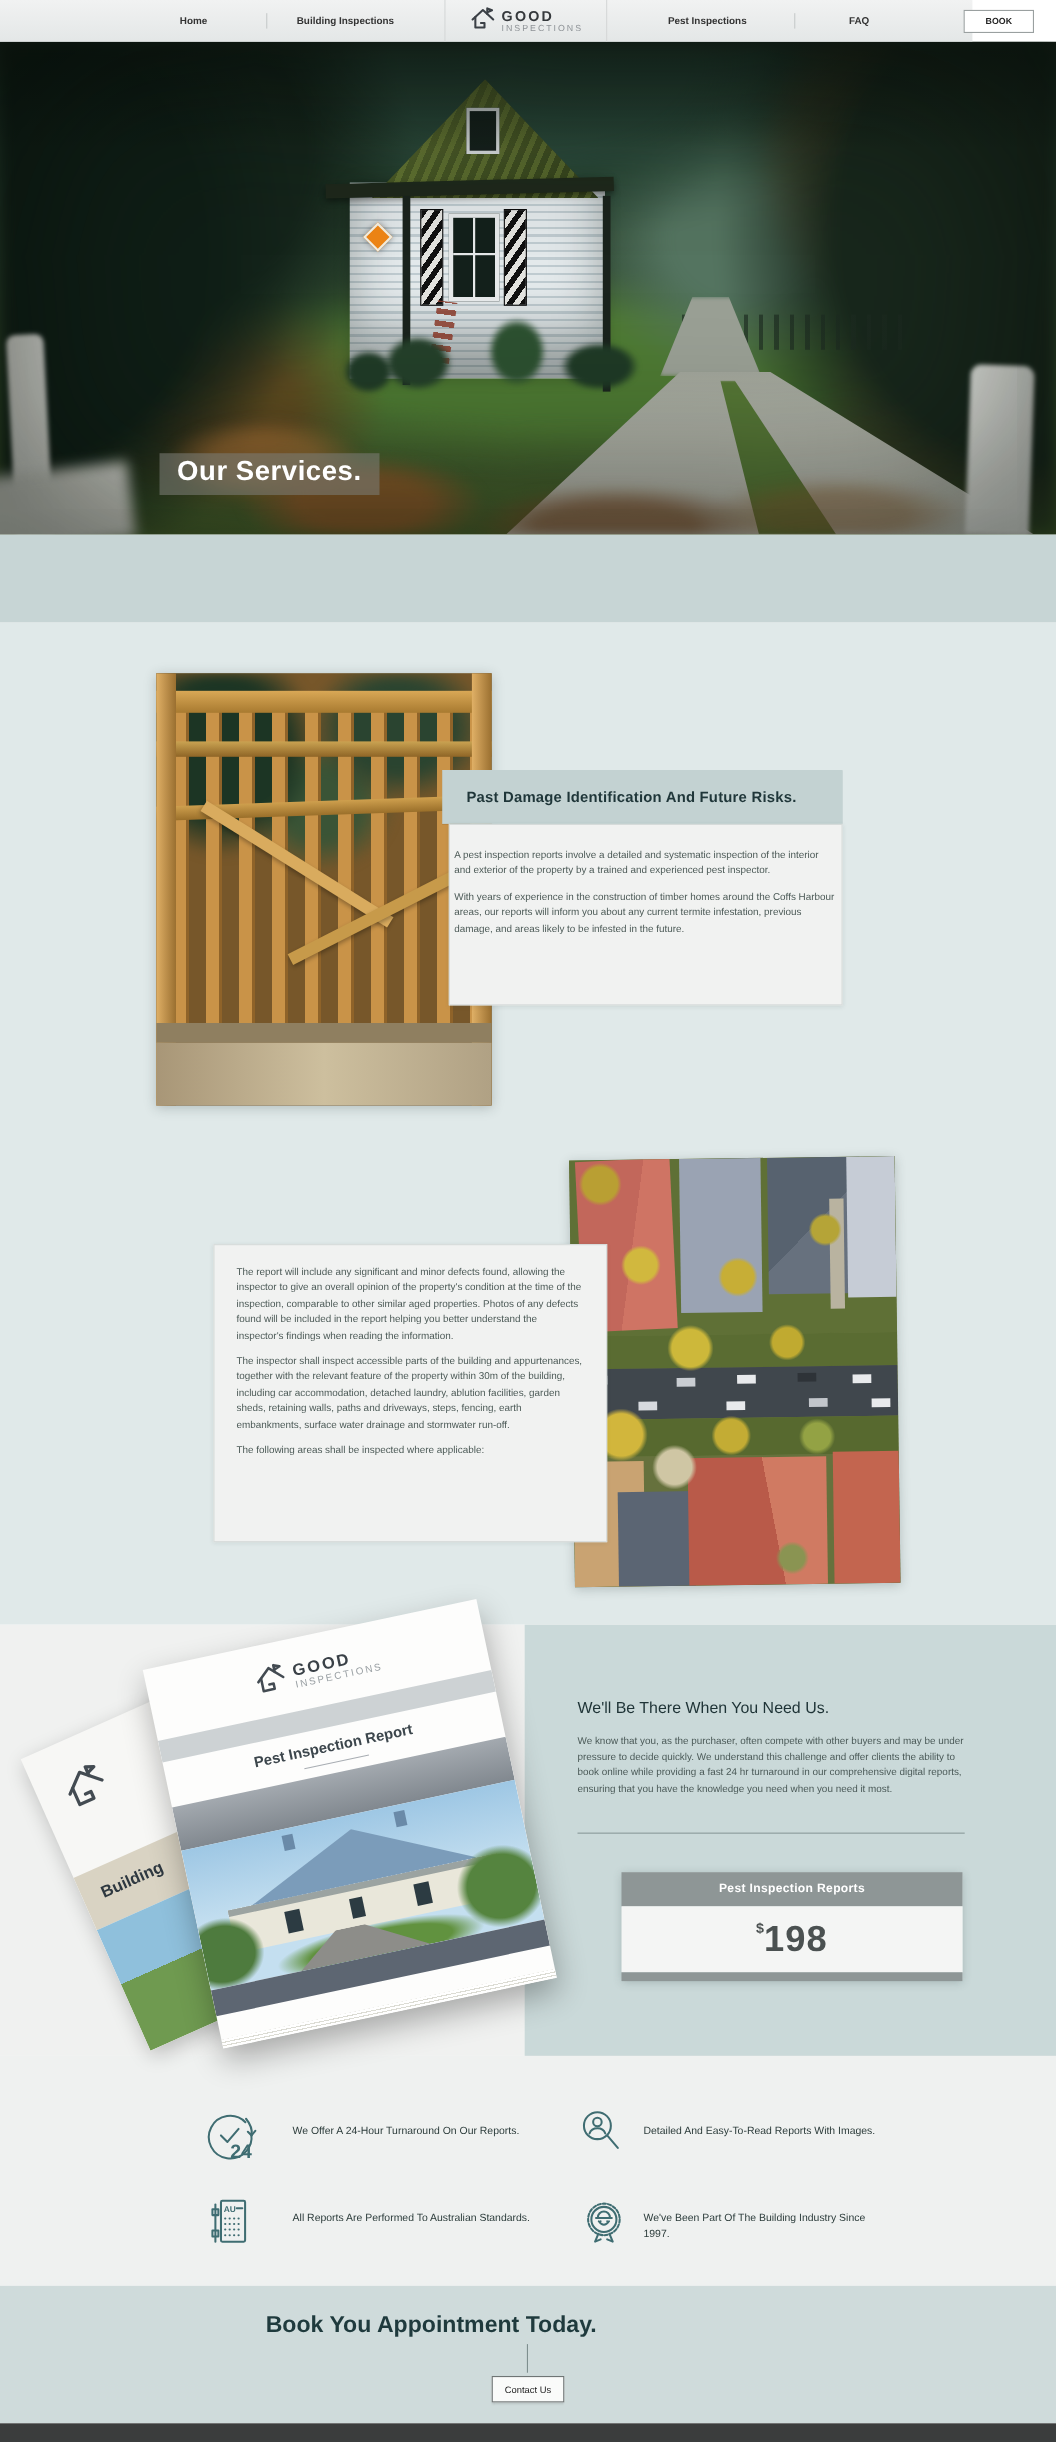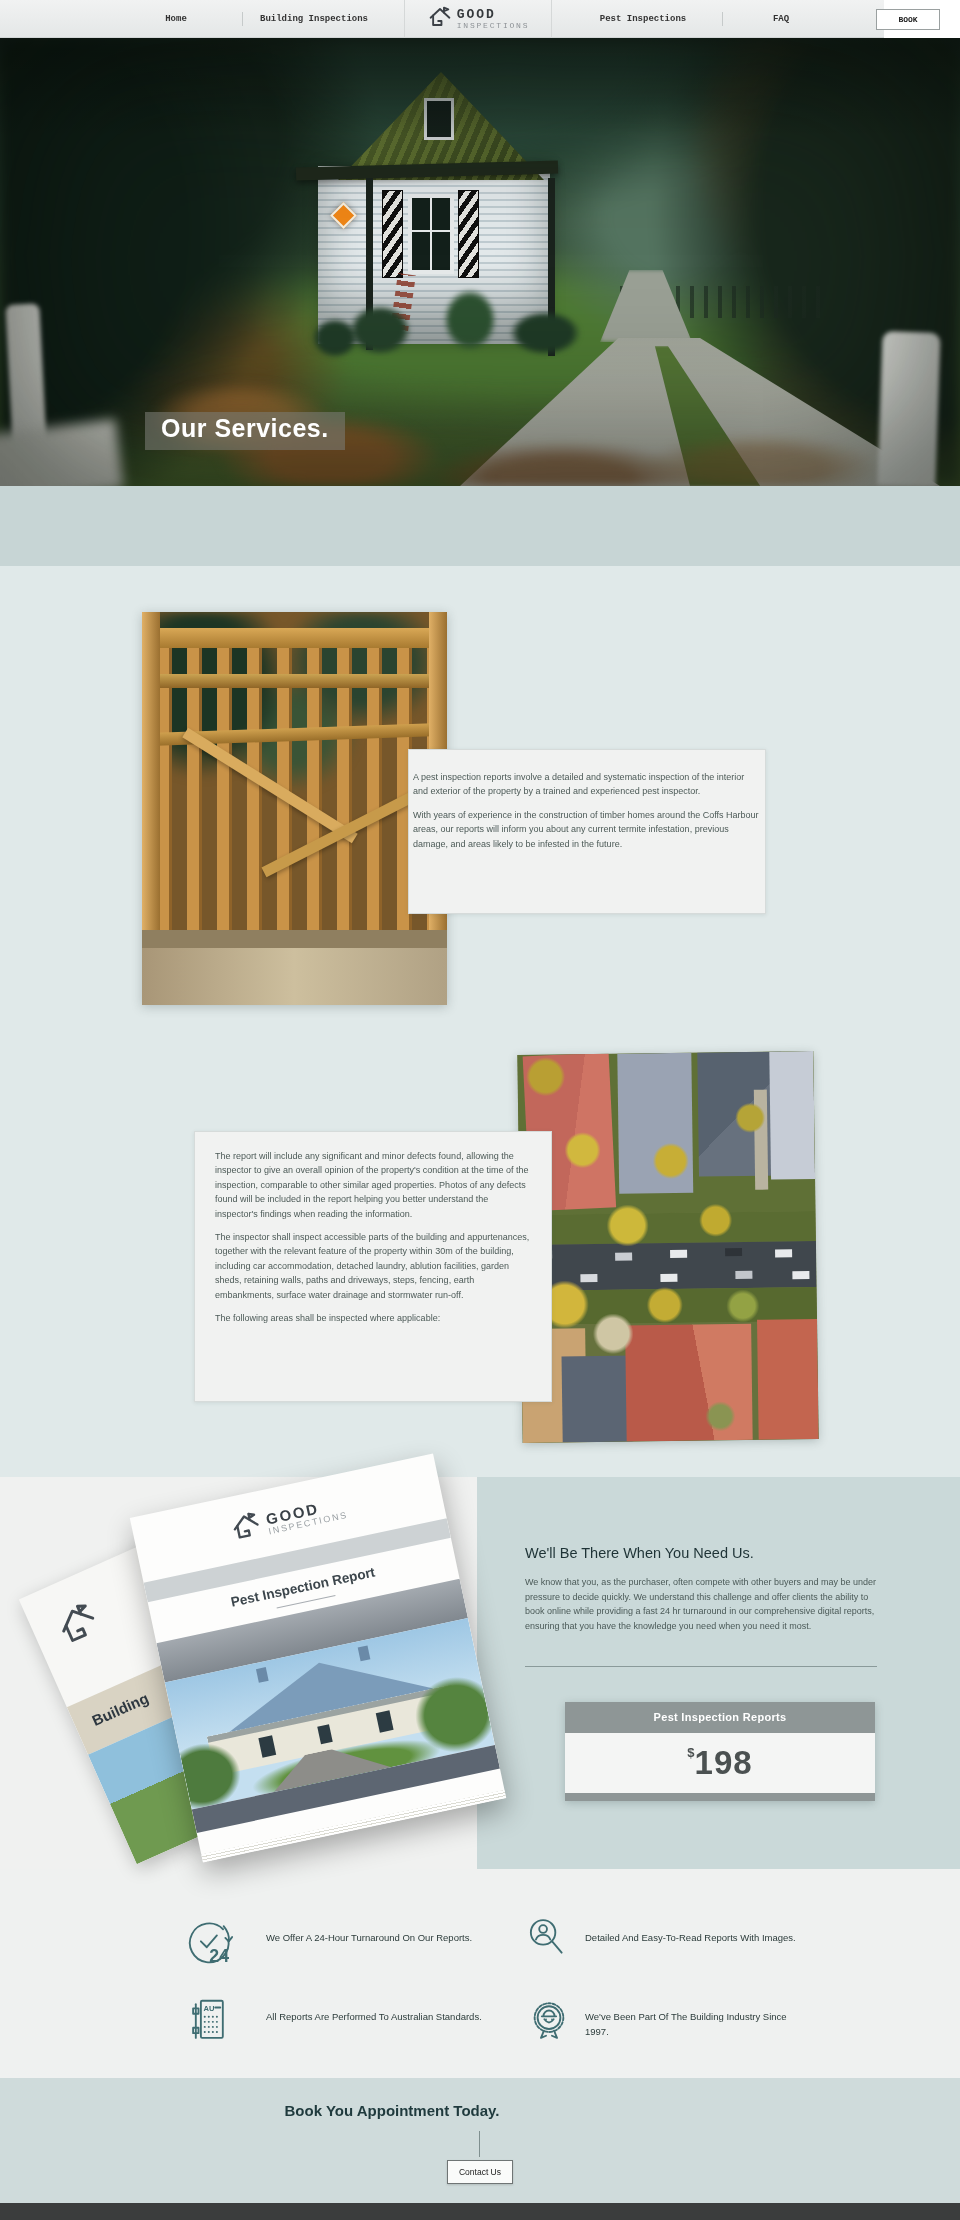--- a/index.html
+++ b/index.html
@@ -1,21 +1,21 @@
 <!DOCTYPE html>
 <html><head>
 <meta charset="utf-8">
 <style>
   * { margin:0; padding:0; box-sizing:border-box; }
   body { font-family:"Liberation Sans","DejaVu Sans",sans-serif; background:#fff; }
   #page { position:relative; width:960px; height:2220px; overflow:hidden; background:#fff; }
   .abs { position:absolute; }
 
   
-  .nav { left:0; top:0; width:884px; height:38px; background:linear-gradient(180deg,#f1f2f2,#e4e7e7); border-bottom:1px solid #d2d6d6; z-index:30;font-family:Liberation Mono, monospace; }
+  .nav { left:0; top:0; width:884px; height:38px; background:linear-gradient(180deg,#f1f2f2,#e4e7e7); border-bottom:1px solid #d2d6d6; z-index:30; }
   .nav-item { position:absolute; top:0; height:38px; line-height:38px; text-align:center; font-size:9px; font-weight:600; color:#333; cursor:pointer; }
   .nav-sep { position:absolute; top:12px; width:1px; height:14px; background:#c6caca; }
   .logo-box { position:absolute; left:404px; top:0; width:148px; height:38px; border-left:1px solid #d5d8d8; border-right:1px solid #d5d8d8; display:flex; align-items:center; justify-content:center; gap:4px; }
   .logo-text { display:flex; flex-direction:column; line-height:1; }
   .logo-line1 { font-size:13px; font-weight:800; letter-spacing:2px; color:#35393c; }
   .logo-line2 { font-size:8px; letter-spacing:1.8px; color:#8d9296; margin-top:1px; }
   .book-btn { position:absolute; left:876px; top:9px; width:64px; height:21px; background:#fff; border:1px solid #9aa0a0; font-size:8px; font-weight:700; color:#222; text-align:center; line-height:19px; cursor:pointer; }
 
   
   .hero { left:0; top:38px; width:960px; height:448px; overflow:hidden; background:linear-gradient(180deg,#1f3428 0%,#2f4a33 45%,#3f5c2f 72%,#49632c 100%); }
@@ -197,21 +197,21 @@
   
   .feat-bg { left:0; top:1869px; width:960px; height:209px; background:#eff1f0; }
   .feature-text { position:absolute; font-size:9.5px; font-weight:400; color:#2c3c3b; line-height:1.55; }
   .ficon { position:absolute; width:54px; height:54px; }
   .ficon svg { width:100%; height:100%; }
   .icon-stroke { fill:none; stroke:#3f6d72; stroke-width:2.2; stroke-linecap:round; stroke-linejoin:round; }
   .icon-text { fill:#3f6d72; font-weight:700; font-family:"Liberation Sans",sans-serif; }
 
   
   .cta-bg { left:0; top:2078px; width:960px; height:125px; background:#cfdbdb; }
-  .cta-heading { left:0; top:2102px; width:784px; text-align:center; font-size:15px; font-weight:700; color:#1f3a3d; }
+  .cta-heading { left:0; top:2102px; width:784px; text-align:center; font-size:21px; font-weight:700; color:#1f3a3d; }
   .cta-vline { left:479px; top:2131px; width:1px; height:26px; background:#7f8f8f; }
   .contact-btn { left:447px; top:2160px; width:66px; height:24px; background:#fafbfa; border:1px solid #6f7575; font-size:8.5px; color:#1c1c1c; text-align:center; line-height:22px; cursor:pointer; box-shadow:0 1px 2px rgba(0,0,0,.15); }
 
   .footer { left:0; top:2203px; width:960px; height:17px; background:#3b3d3d; }
 </style>
 </head>
 <body>
 
 <div id="page">
 
@@ -283,20 +283,23 @@
     <div class="t-beam t-beam2"></div>
     <div class="t-beam t-beam3"></div>
     <div class="t-diag1"></div>
     <div class="t-diag2"></div>
     <div class="t-post" style="left:0;"></div>
     <div class="t-post" style="left:287px;"></div>
     <div class="t-slab-face"></div>
     <div class="t-slab"></div>
   </div>
 
+  <div class="abs sec-header pd-header">
+      <span>Past Damage Identification And Future Risks.</span>
+    </div>
   <div class="abs card pd-card">
     <p>A pest inspection reports involve a detailed and systematic inspection of the interior and exterior of the property by a trained and experienced pest inspector.</p>
     <p>With years of experience in the construction of timber homes around the Coffs Harbour areas, our reports will inform you about any current termite infestation, previous damage, and areas likely to be infested in the future.</p>
   </div>
 
   <div class="abs photo aerial">
     <div class="a-lawn-top"></div>
     <div class="a-roof a-red1"></div>
     <div class="a-roof a-gray1"></div>
     <div class="a-roof a-slate1"></div>

